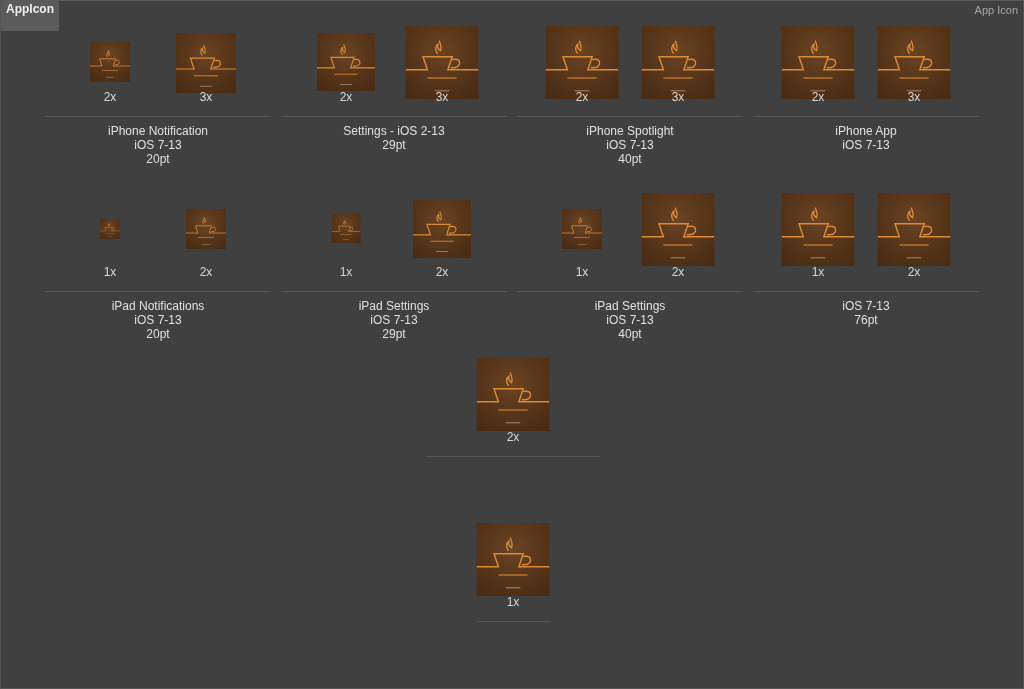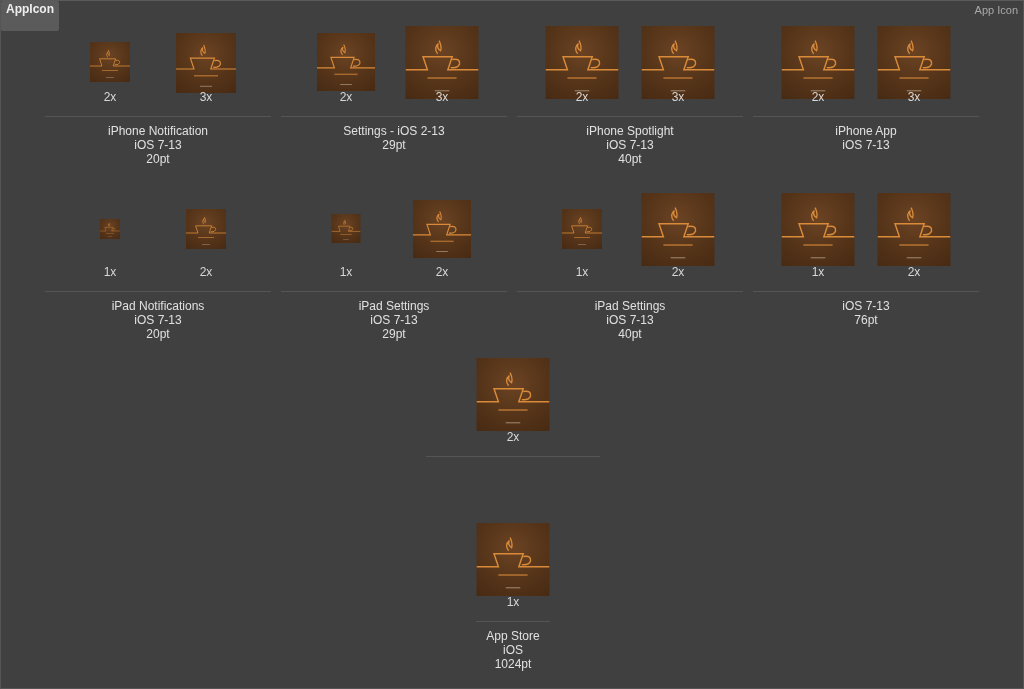--- a/index.html
+++ b/index.html
@@ -337,18 +337,13 @@
   <path d="M64 46 Q75 44 74 52 Q72 58 62 57" fill="none" stroke="#d98b3a" stroke-width="2"></path>
   <path d="M44 38 Q38 30 45 24 Q42 30 48 34 Q50 28 46 20" fill="none" stroke="#d98b3a" stroke-width="1.8"></path>
   <rect x="30" y="70" width="40" height="2.5" fill="#d98b3a" opacity="0.6"></rect>
   <rect x="40" y="88" width="20" height="1.5" fill="#e8d8c0" opacity="0.5"></rect>
 </svg>
         </div>
       <div class="scale">1x</div>
     </div>
   </div>
   <div class="sep"></div>
-  <div class="caption">
-    <div>App Store</div>
-    <div>iOS</div>
-    <div>1024pt</div>
-  </div>
 </div>
 
 </body></html>

